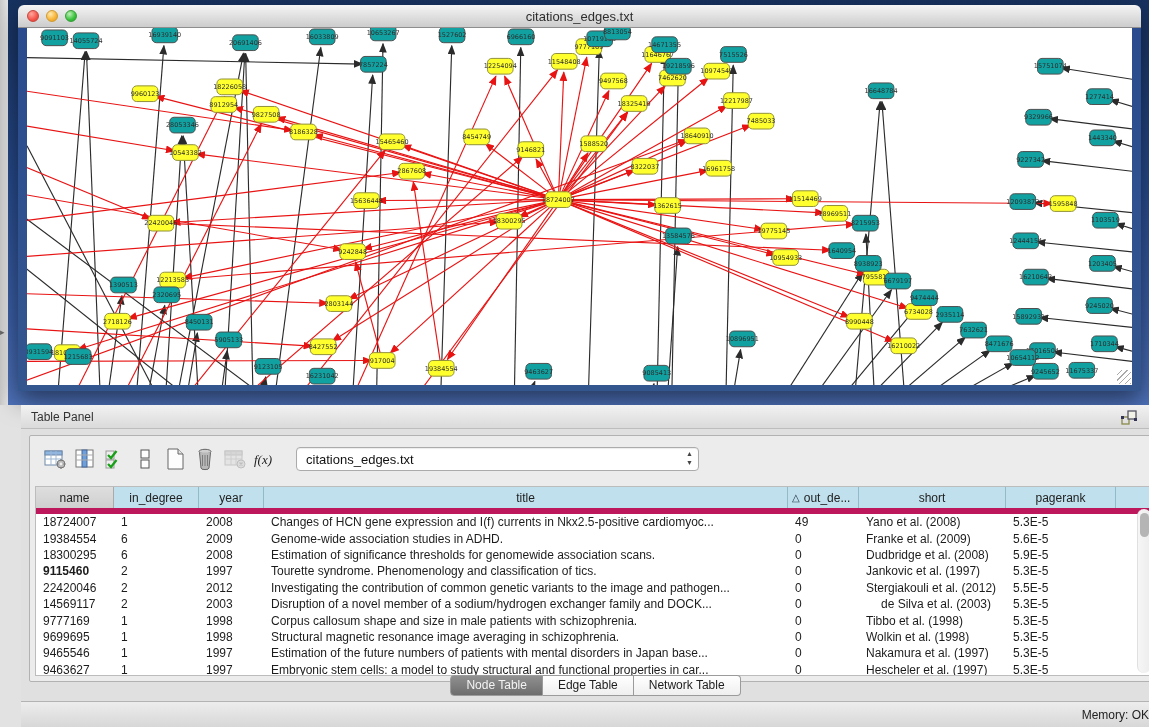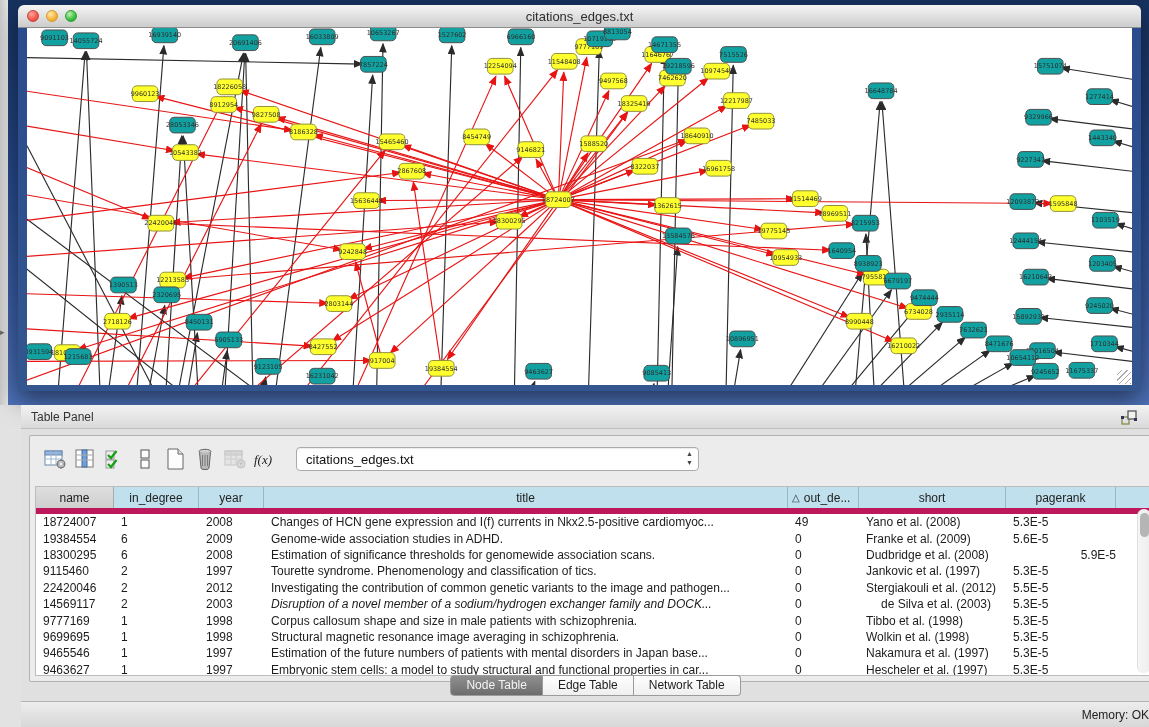--- a/index.html
+++ b/index.html
@@ -750,45 +750,45 @@
             <div class="tcell" style="width: 147px;">Franke et al. (2009)</div>
             <div class="tcell" style="width: 110px;">5.6E-5</div>
           </div>
           <div class="trow">
             <div class="tcell" style="width: 78px;">18300295</div>
             <div class="tcell" style="width: 85px;">6</div>
             <div class="tcell" style="width: 65px;">2008</div>
             <div class="tcell" style="width: 524px;">Estimation of significance thresholds for genomewide association scans.</div>
             <div class="tcell" style="width: 71px;">0</div>
             <div class="tcell" style="width: 147px;">Dudbridge et al. (2008)</div>
-            <div class="tcell" style="width: 110px; text-align: right;">5.9E-5</div>
-          </div>
-          <div class="trow">
-            <div class="tcell" style="width: 78px;">9115460</div>
+            <div class="tcell" style="width: 110px;">5.9E-5</div>
+          </div>
+          <div class="trow">
+            <div class="tcell" style="width: 78px; font-weight: bold;">9115460</div>
             <div class="tcell" style="width: 85px;">2</div>
             <div class="tcell" style="width: 65px;">1997</div>
             <div class="tcell" style="width: 524px;">Tourette syndrome. Phenomenology and classification of tics.</div>
             <div class="tcell" style="width: 71px;">0</div>
             <div class="tcell" style="width: 147px;">Jankovic et al. (1997)</div>
             <div class="tcell" style="width: 110px;">5.3E-5</div>
           </div>
           <div class="trow">
             <div class="tcell" style="width: 78px;">22420046</div>
             <div class="tcell" style="width: 85px;">2</div>
             <div class="tcell" style="width: 65px;">2012</div>
             <div class="tcell" style="width: 524px;">Investigating the contribution of common genetic variants to the image and pathogen...</div>
             <div class="tcell" style="width: 71px;">0</div>
             <div class="tcell" style="width: 147px;">Stergiakouli et al. (2012)</div>
             <div class="tcell" style="width: 110px;">5.5E-5</div>
           </div>
           <div class="trow">
             <div class="tcell" style="width: 78px;">14569117</div>
             <div class="tcell" style="width: 85px;">2</div>
             <div class="tcell" style="width: 65px;">2003</div>
-            <div class="tcell" style="width: 524px; font-style: italic;">Disruption of a novel member of a sodium/hydrogen exchanger family and DOCK...</div>
+            <div class="tcell" style="width: 524px;">Disruption of a novel member of a sodium/hydrogen exchanger family and DOCK...</div>
             <div class="tcell" style="width: 71px;">0</div>
             <div class="tcell" style="width: 147px; text-align: center;">de Silva et al. (2003)</div>
             <div class="tcell" style="width: 110px;">5.3E-5</div>
           </div>
           <div class="trow">
             <div class="tcell" style="width: 78px;">9777169</div>
             <div class="tcell" style="width: 85px;">1</div>
             <div class="tcell" style="width: 65px;">1998</div>
             <div class="tcell" style="width: 524px;">Corpus callosum shape and size in male patients with schizophrenia.</div>
             <div class="tcell" style="width: 71px;">0</div>

